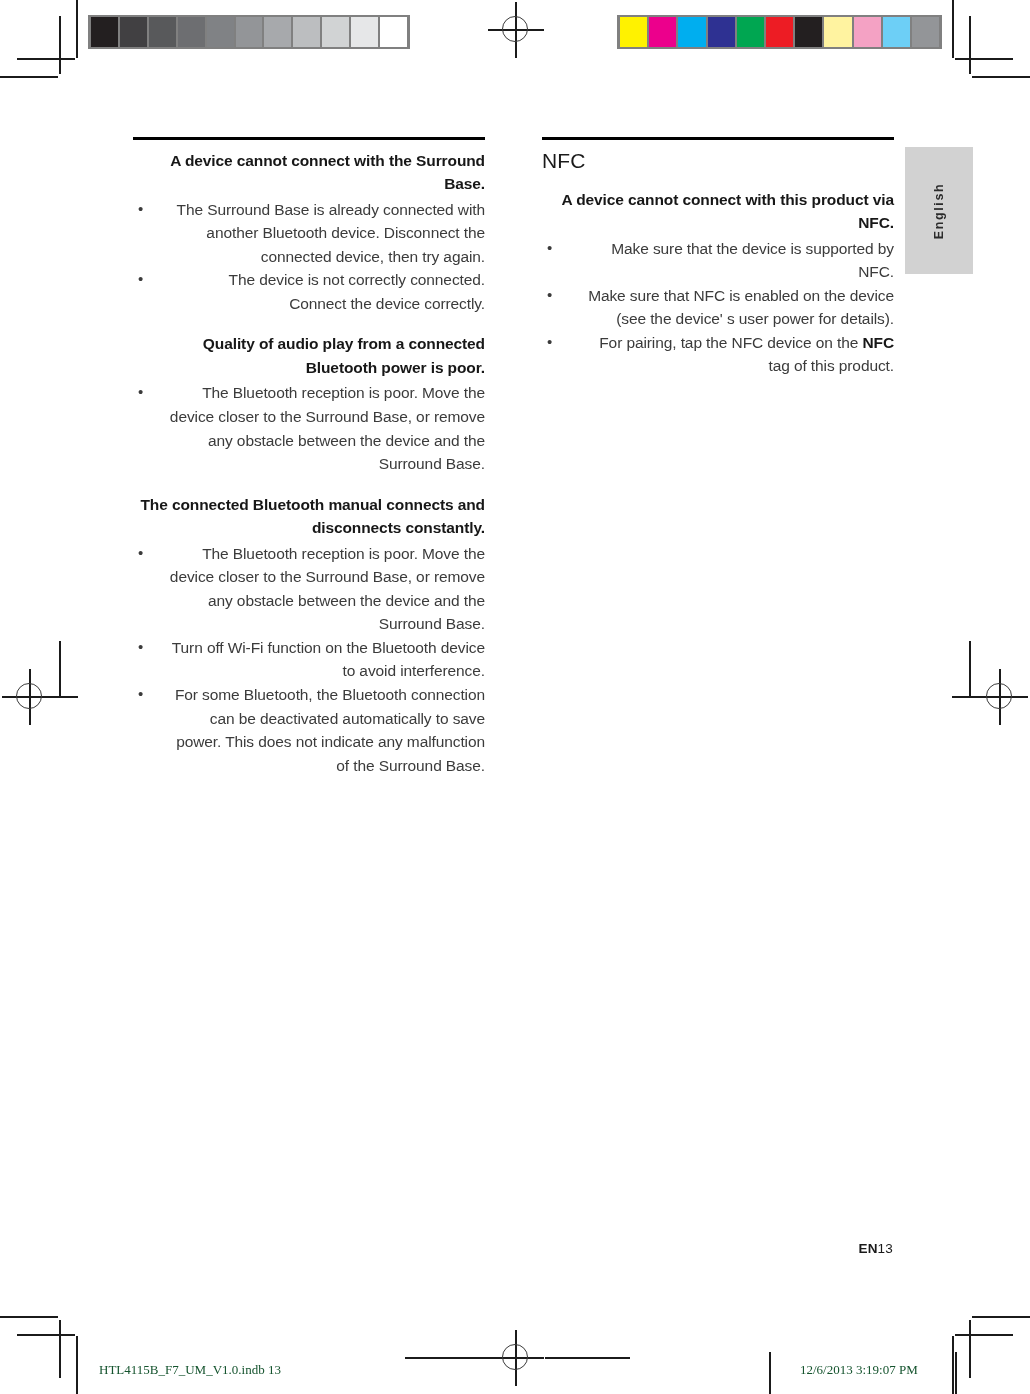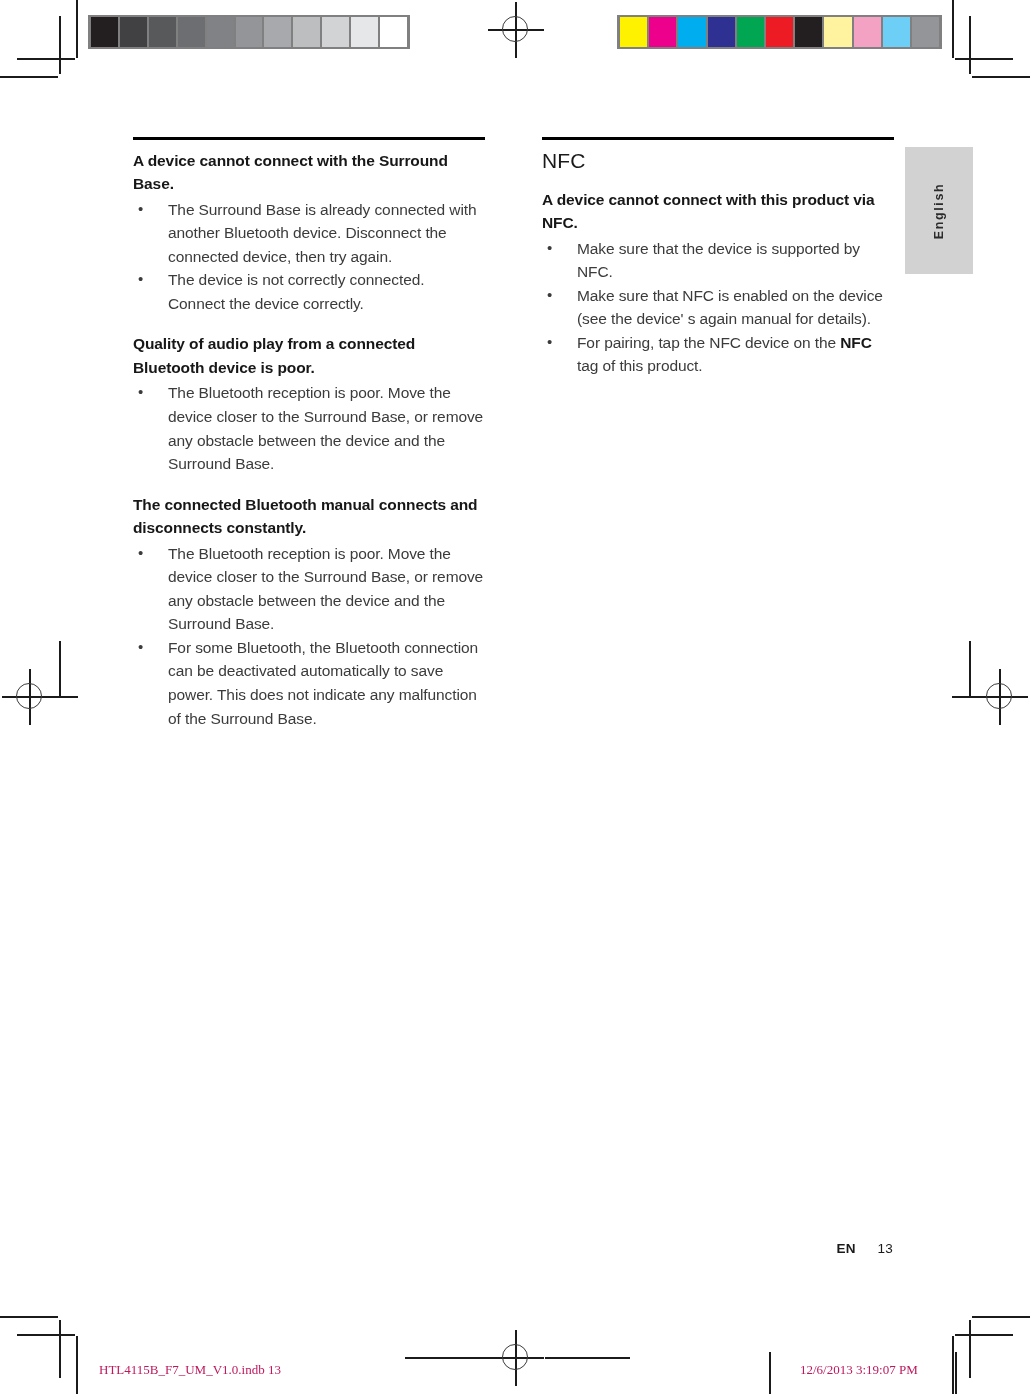--- a/index.html
+++ b/index.html
@@ -88,21 +88,21 @@
     line-height: 1.1;
   }
   .q-heading {
     font-size: 15.5px;
     font-weight: 700;
     color: #171717;
     margin: 0 0 2px 0;
     line-height: 1.52;
     letter-spacing: -0.1px;
   }
-  .q-block { margin-bottom: 17px; }
+  .q-block { margin-bottom: 17px; text-align: right; }
   .q-block:last-child { margin-bottom: 0; }
 
   ul.bullets {
     list-style: none;
     margin: 0;
     padding: 0;
   }
   ul.bullets > li {
     position: relative;
     padding-left: 35px;
@@ -148,27 +148,27 @@
     position: absolute;
     left: 700px;
     top: 1241px;
     width: 193px;
     text-align: right;
     font-size: 13.5px;
     color: #1a1a1a;
     letter-spacing: 0.2px;
   }
   #footer-folio .lang-code { font-weight: 700; margin-left: 18px; }
-  #footer-folio .page-num { margin-left: 22px; }
+  #footer-folio .page-num { }
 
   .slug {
     position: absolute;
     font-family: "Liberation Serif", serif;
     font-size: 13px;
-    color: #be185d;
+    color: #14532d;
     white-space: nowrap;
   }
   #slug-file { left: 99px;  top: 1362px; }
   #slug-date { left: 800px; top: 1362px; }
 </style>
 </head>
 <body>
 
 <div id="page">
 
@@ -259,44 +259,45 @@
 
     <div class="q-block">
       <p class="q-heading">A device cannot connect with the Surround Base.</p>
       <ul class="bullets">
         <li>The Surround Base is already connected with another Bluetooth device. Disconnect the connected device, then try again.</li>
         <li>The device is not correctly connected. Connect the device correctly.</li>
       </ul>
     </div>
 
     <div class="q-block">
-      <p class="q-heading">Quality of audio play from a connected Bluetooth device is poor.</p>
+      <p class="q-heading">Quality of audio play from a connected Bluetooth power is poor.</p>
       <ul class="bullets">
         <li>The Bluetooth reception is poor. Move the device closer to the Surround Base, or remove any obstacle between the device and the Surround Base.</li>
       </ul>
     </div>
 
     <div class="q-block">
       <p class="q-heading">The connected Bluetooth manual connects and disconnects constantly.</p>
       <ul class="bullets">
         <li>The Bluetooth reception is poor. Move the device closer to the Surround Base, or remove any obstacle between the device and the Surround Base.</li>
+        <li>Turn off Wi-Fi function on the Bluetooth device to avoid interference.</li>
         <li>For some Bluetooth, the Bluetooth connection can be deactivated automatically to save power. This does not indicate any malfunction of the Surround Base.</li>
       </ul>
     </div>
   </div>
 
   <div class="column" id="col-right">
     <div class="section-rule"></div>
     <h1 class="section-title">NFC</h1>
 
     <div class="q-block">
       <p class="q-heading">A device cannot connect with this product via NFC.</p>
       <ul class="bullets">
         <li>Make sure that the device is supported by NFC.</li>
-        <li>Make sure that NFC is enabled on the device (see the device' s again manual for details).</li>
+        <li>Make sure that NFC is enabled on the device (see the device' s user power for details).</li>
         <li>
           <span>For pairing, tap the NFC device on the </span><span class="inline-bold">NFC</span><span> tag of this product.</span>
         </li>
       </ul>
     </div>
   </div>
 
   <div id="footer-folio">
     <span class="lang-code">EN</span><span class="page-num">13</span>
   </div>

